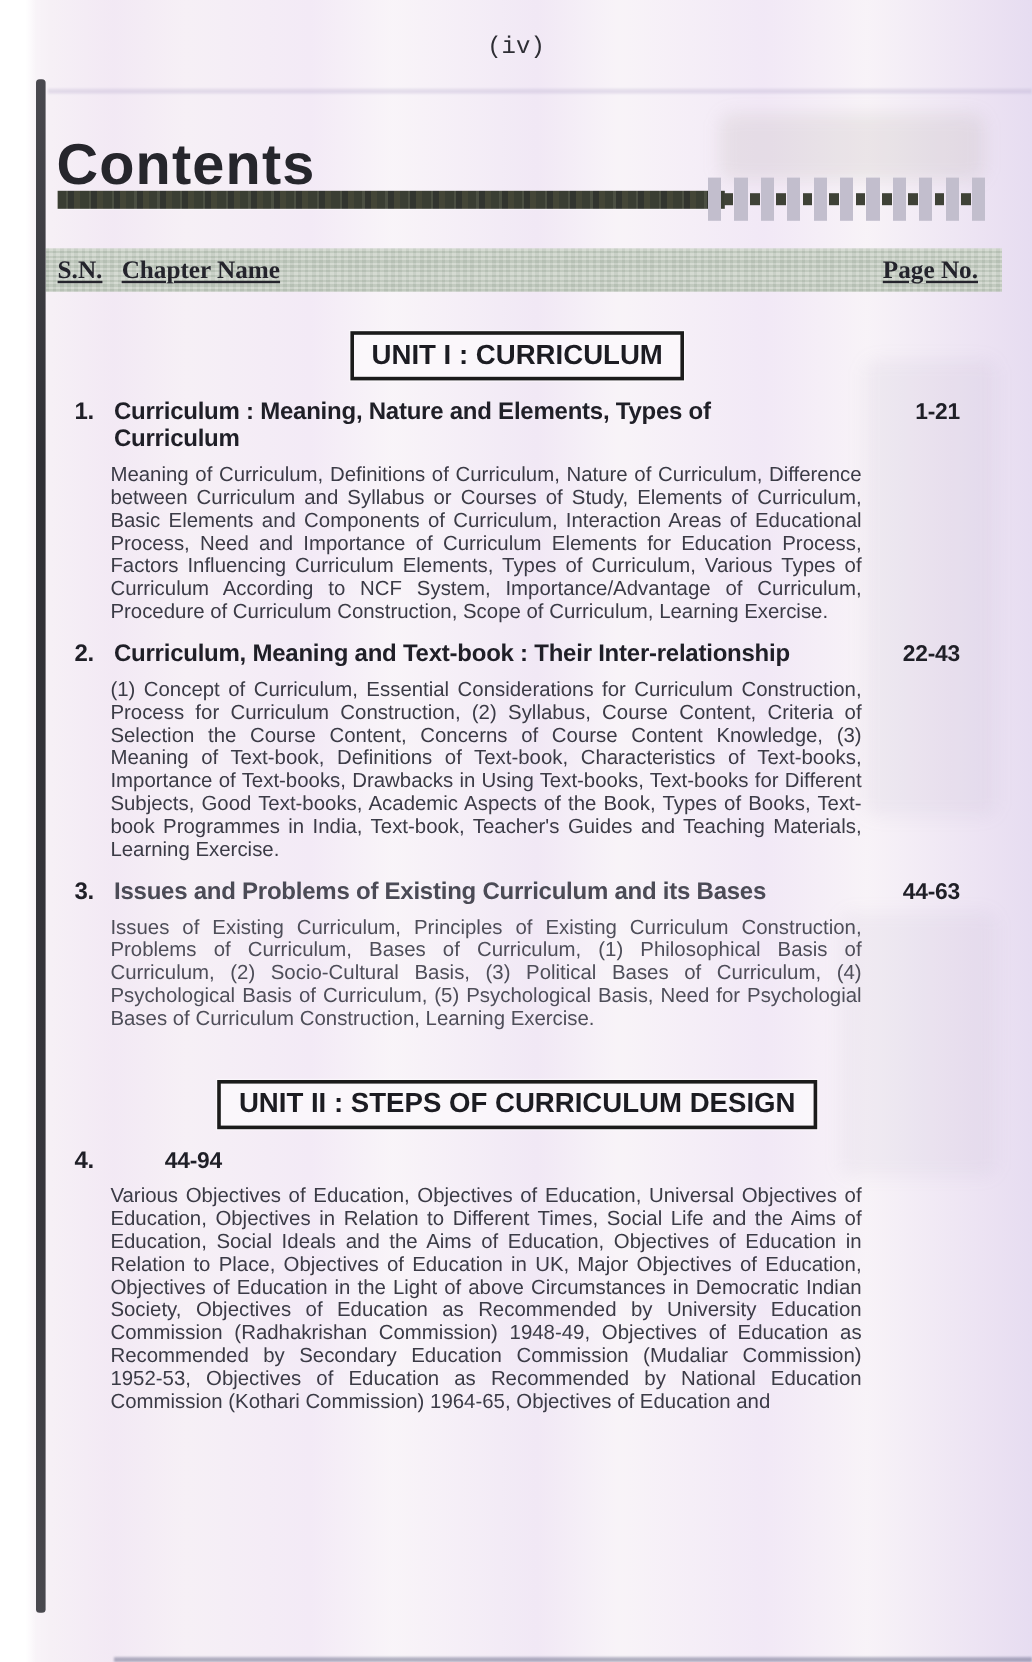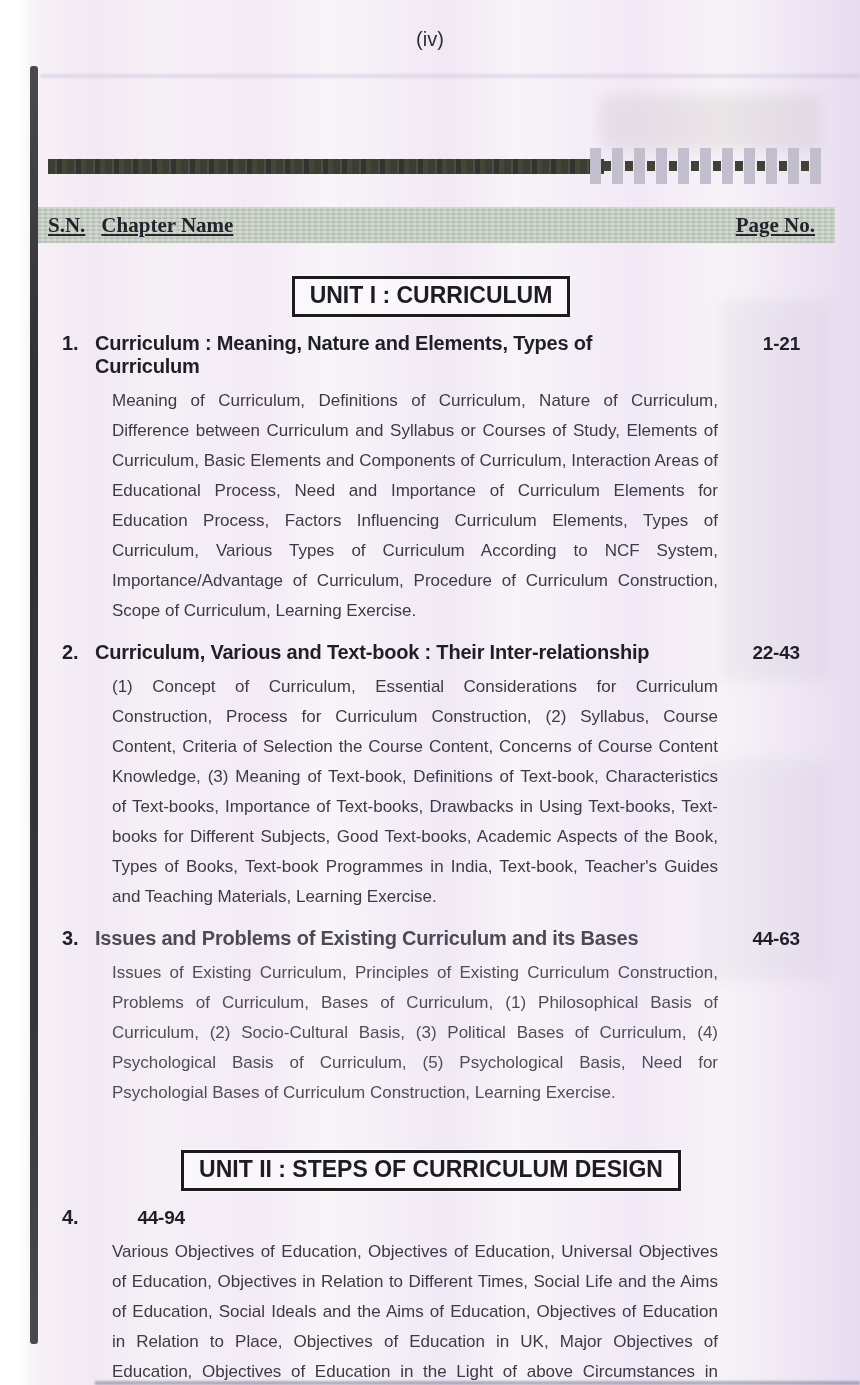--- a/index.html
+++ b/index.html
@@ -32,21 +32,21 @@
   
   .bottom-edge{position:absolute;left:95px;right:0;bottom:0;height:4px;
     background:rgba(58,62,100,.38);filter:blur(1px);}
   
   .ghost{position:absolute;filter:blur(7px);border-radius:10px;z-index:1;}
   .ghost.g1{left:600px;top:95px;width:220px;height:55px;background:rgba(150,140,120,.13);}
   .ghost.g2{left:720px;top:300px;width:110px;height:380px;background:rgba(140,130,165,.08);}
   .ghost.g3{left:700px;top:760px;width:130px;height:220px;background:rgba(140,130,165,.07);}
 
   .folio{position:absolute;top:28px;left:0;width:100%;text-align:center;
-    font-family:Liberation Sans, sans-serif;font-size:20px;color:#2e2e34;z-index:2;}
+    font-family:Liberation Mono, monospace;font-size:20px;color:#2e2e34;z-index:2;}
 
   .page-title{position:absolute;top:78px;left:47px;
     font-size:48px;font-weight:700;letter-spacing:1px;color:#26262c;z-index:2;}
 
   
   .deco-bar{position:absolute;left:48px;top:147px;width:774px;height:38px;z-index:2;}
   .deco-solid{position:absolute;left:0;top:12px;width:556px;height:15px;
     background:repeating-linear-gradient(90deg,#3a3e33 0 7px,#4b4f42 7px 9px,#32352f 9px 14px,#444637 14px 19px);
     box-shadow:0 1px 0 rgba(255,255,255,.4);}
   .deco-checker{position:absolute;left:542px;top:1px;width:232px;height:36px;}
@@ -74,22 +74,22 @@
   .unit-heading{border:3px solid #1b1b1b;padding:3px 15px 5px;
     font-size:23px;font-weight:700;letter-spacing:0;color:#1c1c22;
     background:rgba(252,250,252,.75);box-shadow:0 0 0 1px rgba(255,255,255,.5);margin-top:24px;}
 
   .chap-row{display:flex;align-items:baseline;margin-top:15px;
     font-size:20px;font-weight:700;color:#1f1f27;letter-spacing:-.2px;}
   .chap-num{width:33px;flex:0 0 33px;}
   .chap-title{flex:1;padding-right:8px;}
   .chap-pages{flex:0 0 90px;text-align:right;font-size:19px;}
 
-  .chap-desc{margin:8px 82px 0 50px;text-align:justify;
-    font-size:17px;line-height:30px;color:#3b3b46;}
+  .chap-desc{margin:8px 82px 0 30px;text-align:justify;
+    font-size:17px;line-height:19px;color:#3b3b46;}
 
   .chapter.faded .chap-title{color:#4b4b56;}
   .chapter.faded .chap-desc{color:#4e4e59;}
 
   
   .unit-block + .unit-block .unit-heading-wrap{margin-top:18px;}
 </style>
 </head>
 <body>
 
@@ -97,20 +97,21 @@
 
   <div class="ghost g1"></div>
   <div class="ghost g2"></div>
   <div class="ghost g3"></div>
   <div class="top-streak"></div>
   <div class="spine-shadow"></div>
   <div class="bottom-edge"></div>
 
   <div class="folio">(iv)</div>
 
+  <h1 class="page-title">Contents</h1>
 
   <div class="deco-bar">
     <div class="deco-solid"></div>
     <div class="deco-checker"></div>
   </div>
 
   <div class="toc-header">
     <span class="sn">S.N.</span>
     <span class="cn">Chapter Name</span>
     <span class="pn">Page No.</span>
@@ -125,21 +126,21 @@
           <div class="chap-row">
             <span class="chap-num">1.</span>
             <span class="chap-title">Curriculum : Meaning, Nature and Elements, Types of Curriculum</span>
             <span class="chap-pages">1-21</span>
           </div>
           <div class="chap-desc">Meaning of Curriculum, Definitions of Curriculum, Nature of Curriculum, Difference between Curriculum and Syllabus or Courses of Study, Elements of Curriculum, Basic Elements and Components of Curriculum, Interaction Areas of Educational Process, Need and Importance of Curriculum Elements for Education Process, Factors Influencing Curriculum Elements, Types of Curriculum, Various Types of Curriculum According to NCF System, Importance/Advantage of Curriculum, Procedure of Curriculum Construction, Scope of Curriculum, Learning Exercise.</div>
         </div>
         <div class="chapter">
           <div class="chap-row">
             <span class="chap-num">2.</span>
-            <span class="chap-title">Curriculum, Various and Text-book : Their Inter-relationship</span>
+            <span class="chap-title">Curriculum, Meaning and Text-book : Their Inter-relationship</span>
             <span class="chap-pages">22-43</span>
           </div>
           <div class="chap-desc">(1) Concept of Curriculum, Essential Considerations for Curriculum Construction, Process for Curriculum Construction, (2) Syllabus, Course Content, Criteria of Selection the Course Content, Concerns of Course Content Knowledge, (3) Meaning of Text-book, Definitions of Text-book, Characteristics of Text-books, Importance of Text-books, Drawbacks in Using Text-books, Text-books for Different Subjects, Good Text-books, Academic Aspects of the Book, Types of Books, Text-book Programmes in India, Text-book, Teacher's Guides and Teaching Materials, Learning Exercise.</div>
         </div>
         <div class="chapter faded">
           <div class="chap-row">
             <span class="chap-num">3.</span>
             <span class="chap-title">Issues and Problems of Existing Curriculum and its Bases</span>
             <span class="chap-pages">44-63</span>
           </div>

